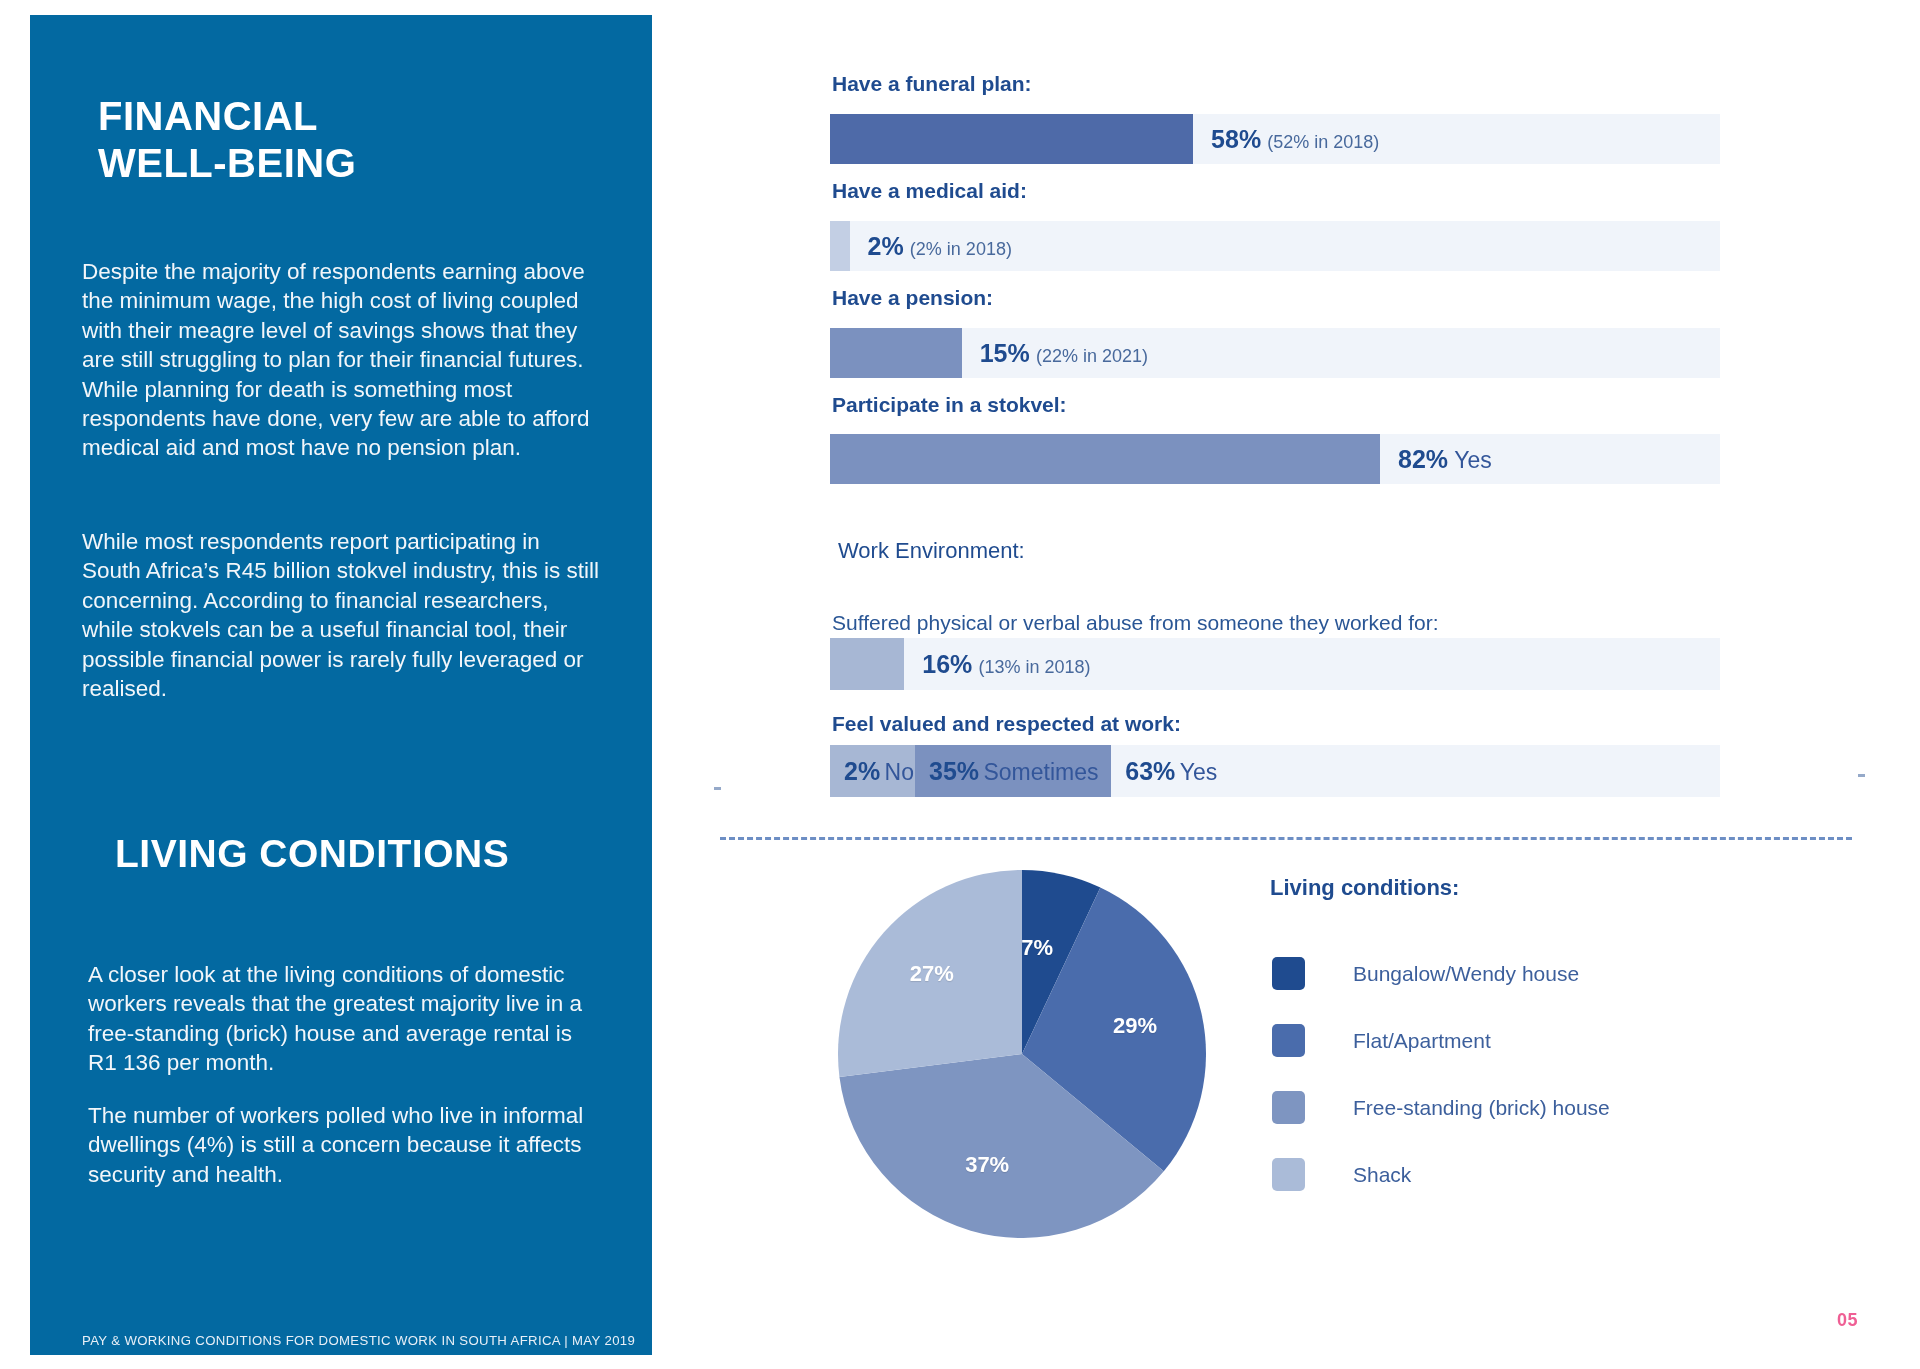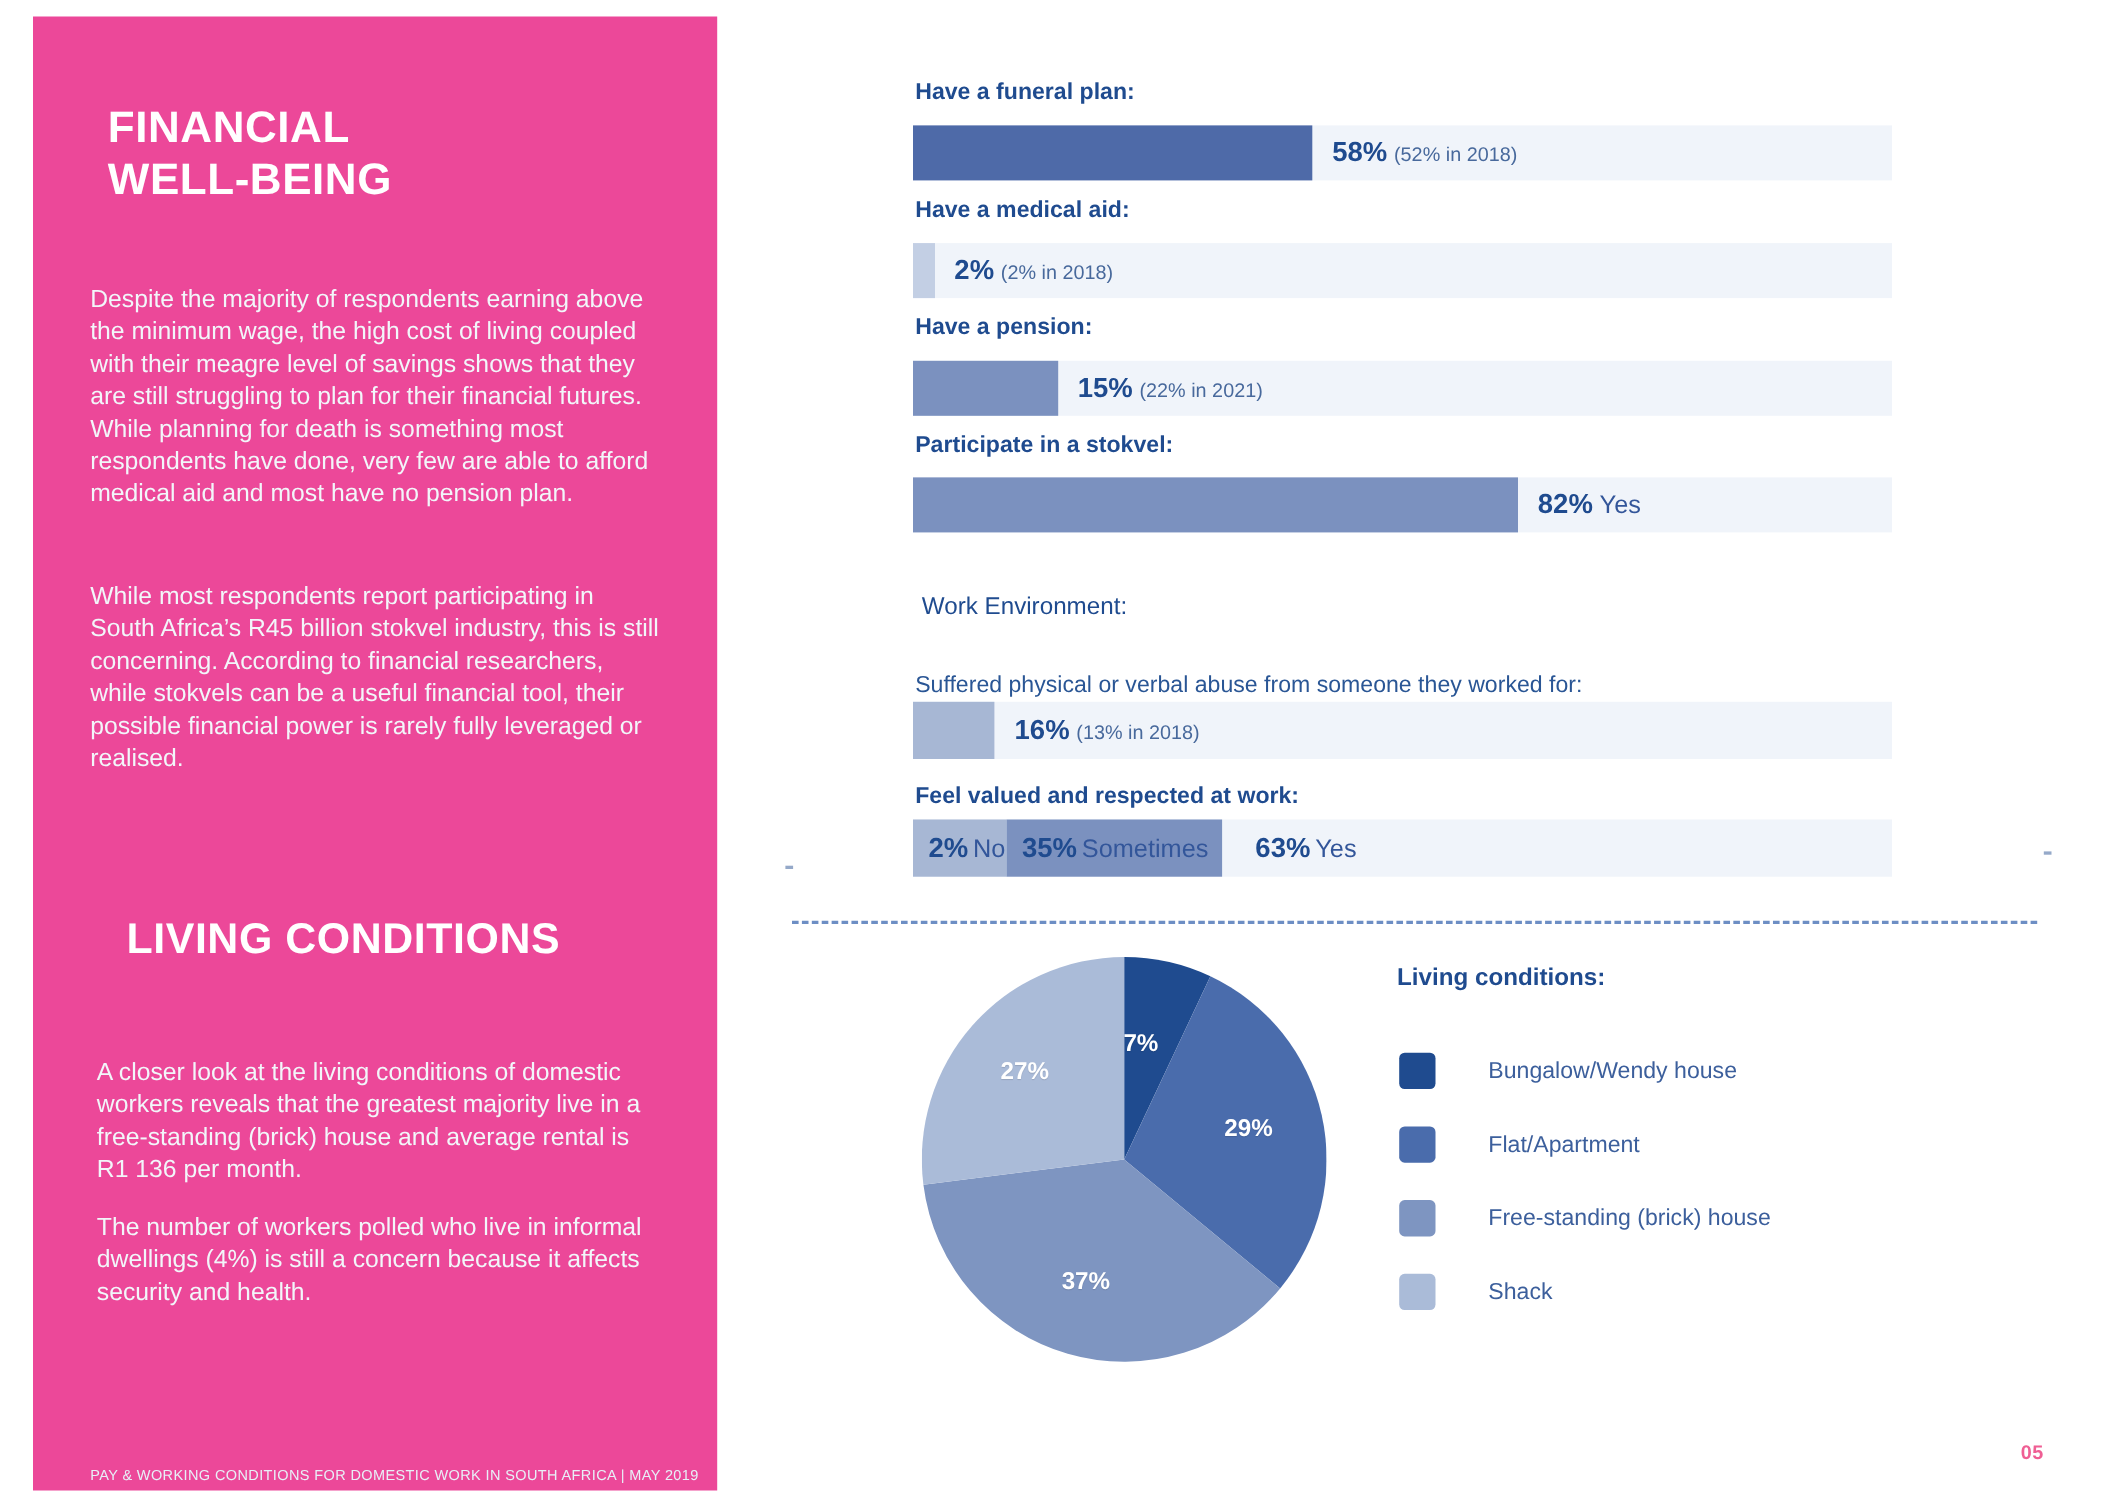--- a/index.html
+++ b/index.html
@@ -9,21 +9,21 @@
     font-family: "Liberation Sans", sans-serif;
     overflow: hidden;
   }
   .page { position: relative; width: 1920px; height: 1369px; background:#fff; }
 
   
   .sidebar {
     position: absolute;
     left: 30px; top: 15px;
     width: 622px; height: 1340px;
-    background: #ec4899;
+    background: #0369a1;
     color: #ffffff;
   }
   .sidebar-heading {
     position: absolute;
     left: 68px;
     font-weight: bold;
     letter-spacing: 0.5px;
     line-height: 1.18;
     font-size: 40px;
     color: #ffffff;
@@ -235,21 +235,21 @@
           <b>2%</b>
           <span>No</span>
         </span>
       </div>
       <div class="seg" id="seg-1" style="left: 84.995px; width: 196.245px; background: rgb(123, 145, 191);">
         <span class="lbl">
           <b>35%</b>
           <span>Sometimes</span>
         </span>
       </div>
-      <div class="seg" id="seg-2" style="left: 281.24px; width: 683px; background: transparent; margin-left: 16px;">
+      <div class="seg" id="seg-2" style="left: 281.24px; width: 683px; background: transparent;">
         <span class="lbl">
           <b>63%</b>
           <span>Yes</span>
         </span>
       </div>
     </div>
 
     <div class="tick" style="left:714px;top:787px"></div>
     <div class="tick" style="left:1858px;top:774px"></div>
     <div class="divider"></div>

